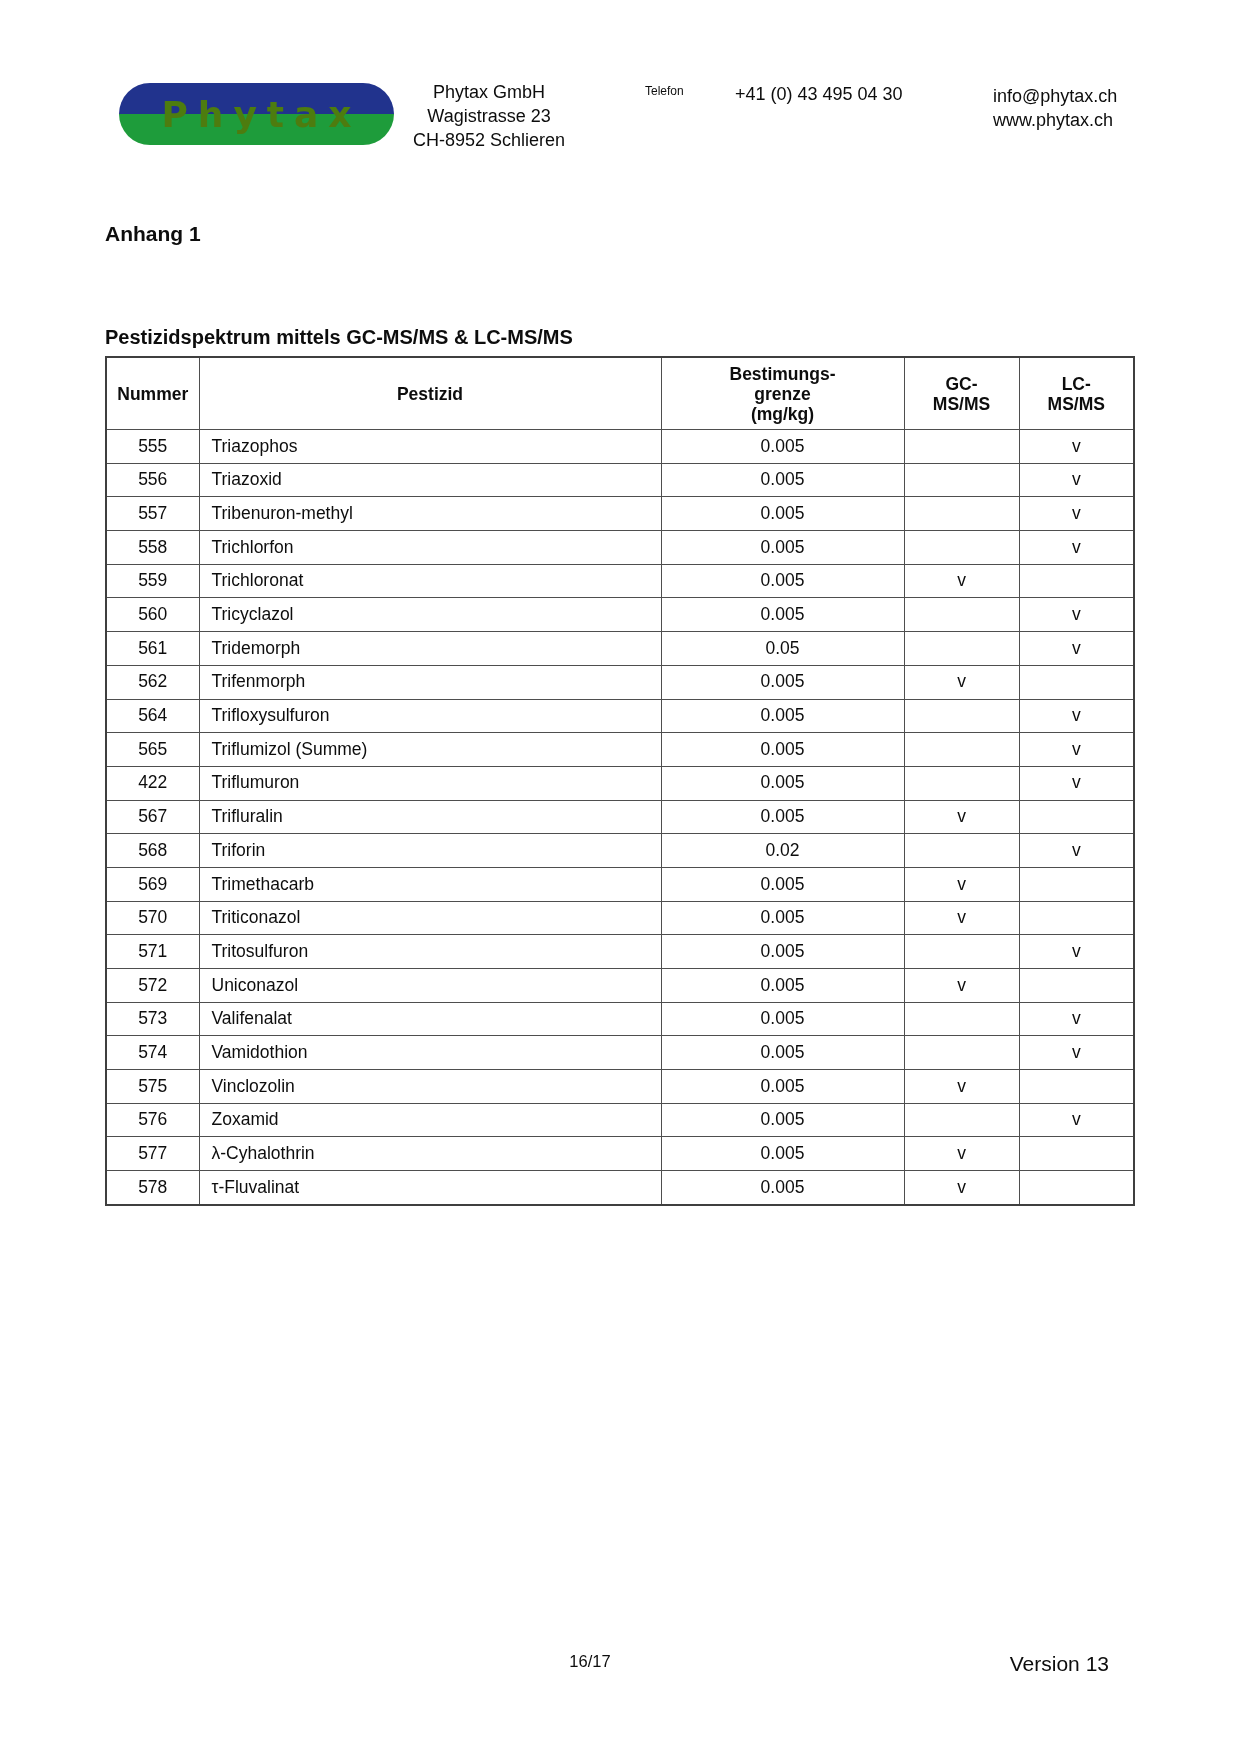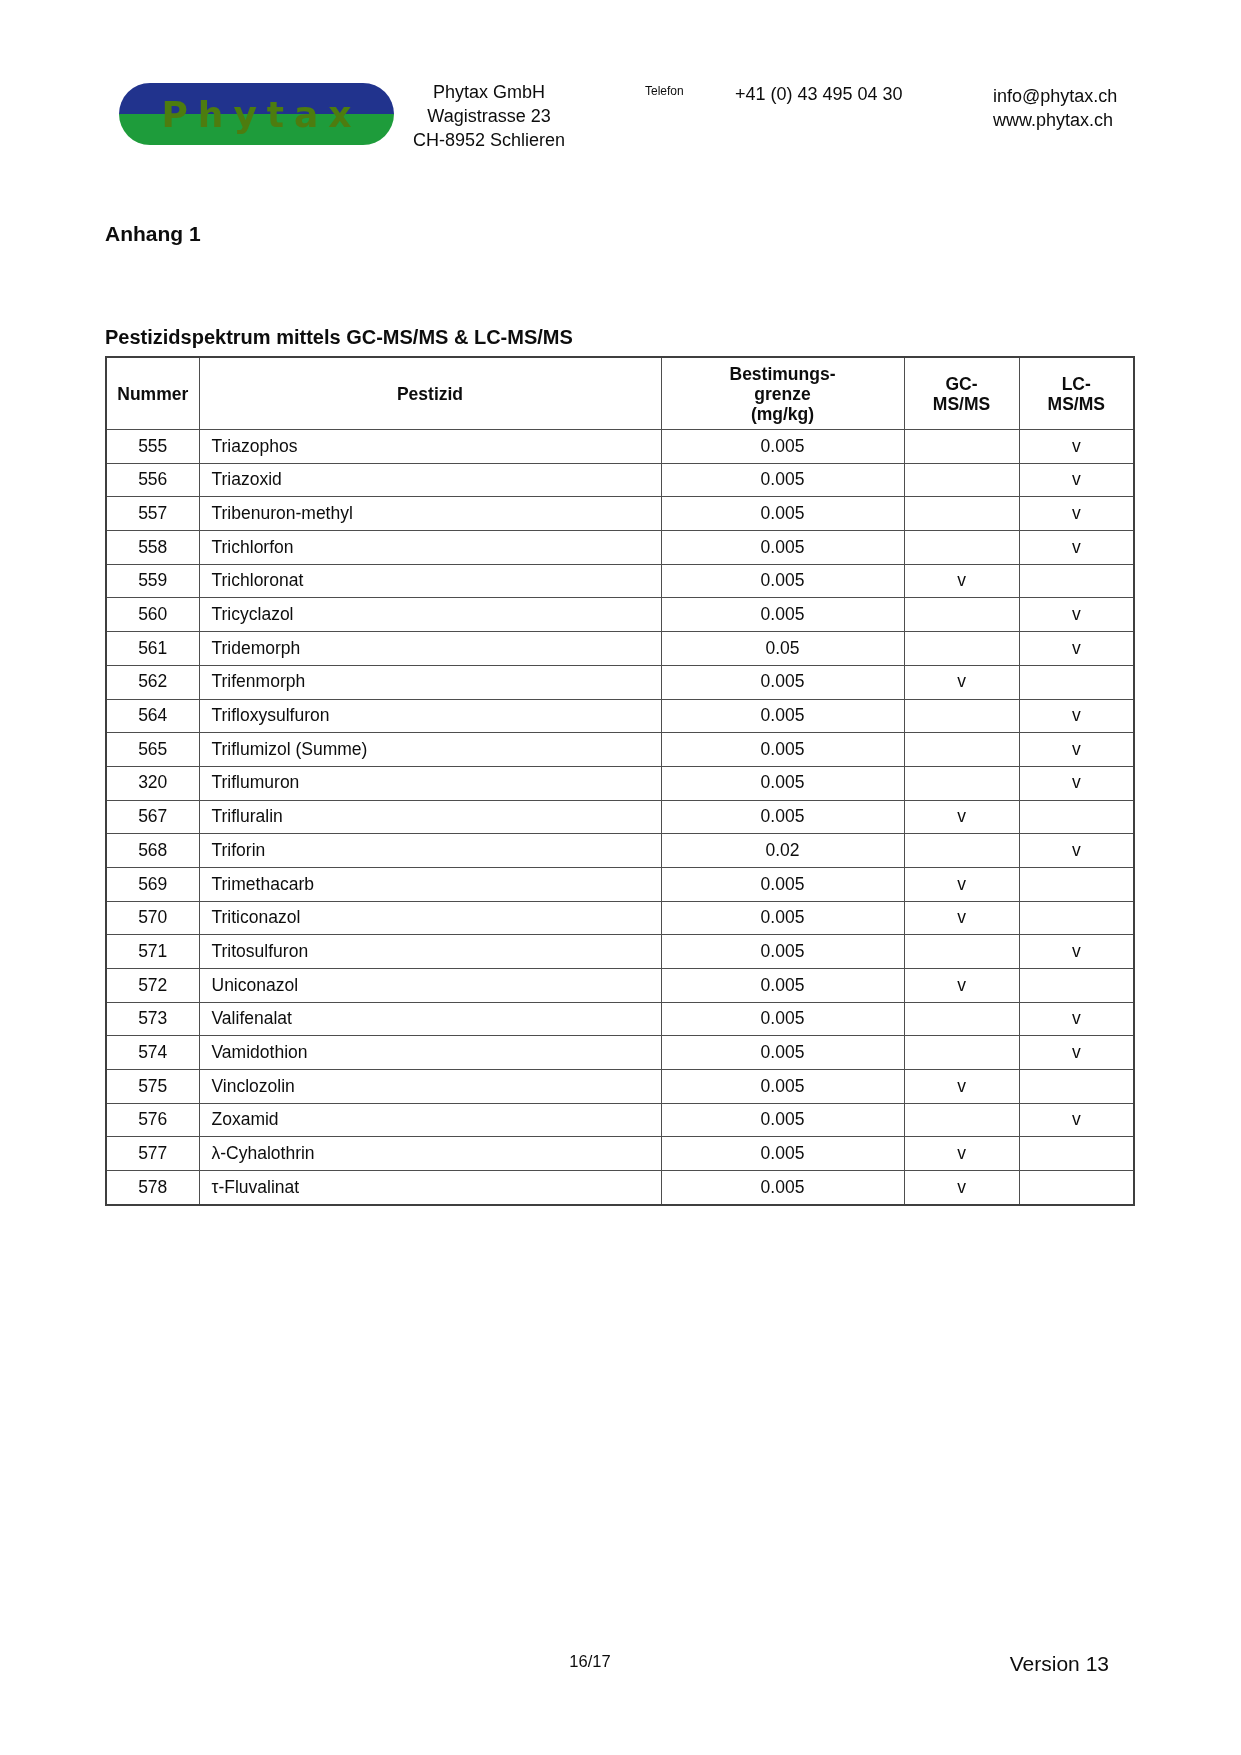--- a/index.html
+++ b/index.html
@@ -212,21 +212,21 @@
     <td class="c-lc">v</td>
   </tr>
         <tr>
     <td class="c-num">565</td>
     <td class="c-pest">Triflumizol (Summe)</td>
     <td class="c-grenze">0.005</td>
     <td class="c-gc"></td>
     <td class="c-lc">v</td>
   </tr>
         <tr>
-    <td class="c-num">320</td>
+    <td class="c-num">422</td>
     <td class="c-pest">Triflumuron</td>
     <td class="c-grenze">0.005</td>
     <td class="c-gc"></td>
     <td class="c-lc">v</td>
   </tr>
         <tr>
     <td class="c-num">567</td>
     <td class="c-pest">Trifluralin</td>
     <td class="c-grenze">0.005</td>
     <td class="c-gc">v</td>

